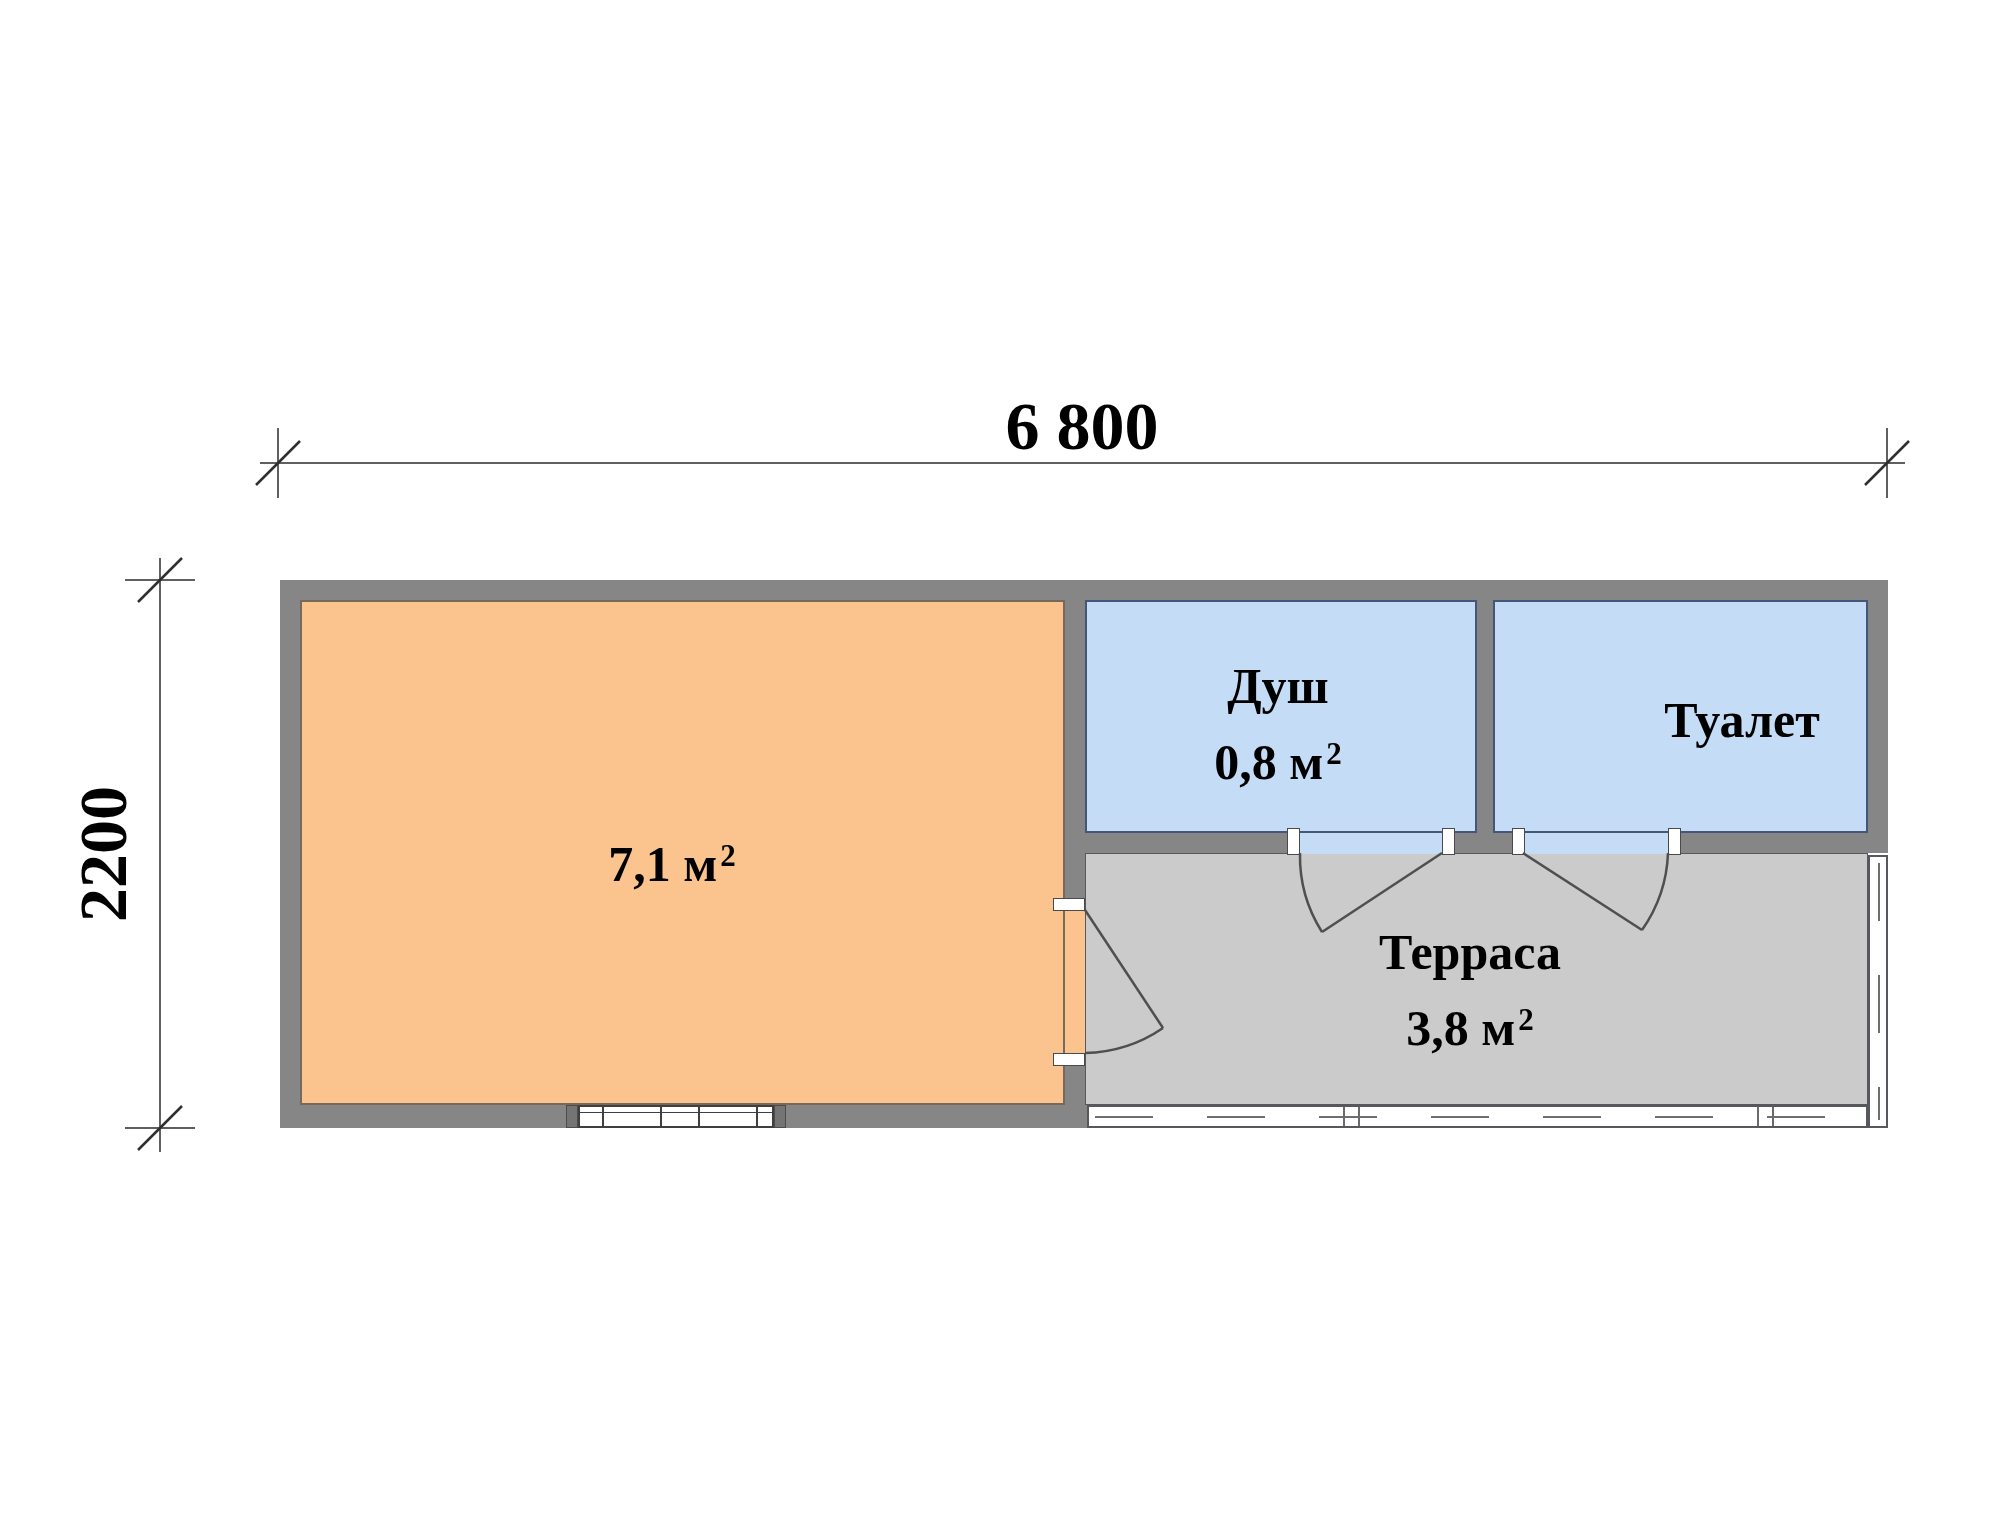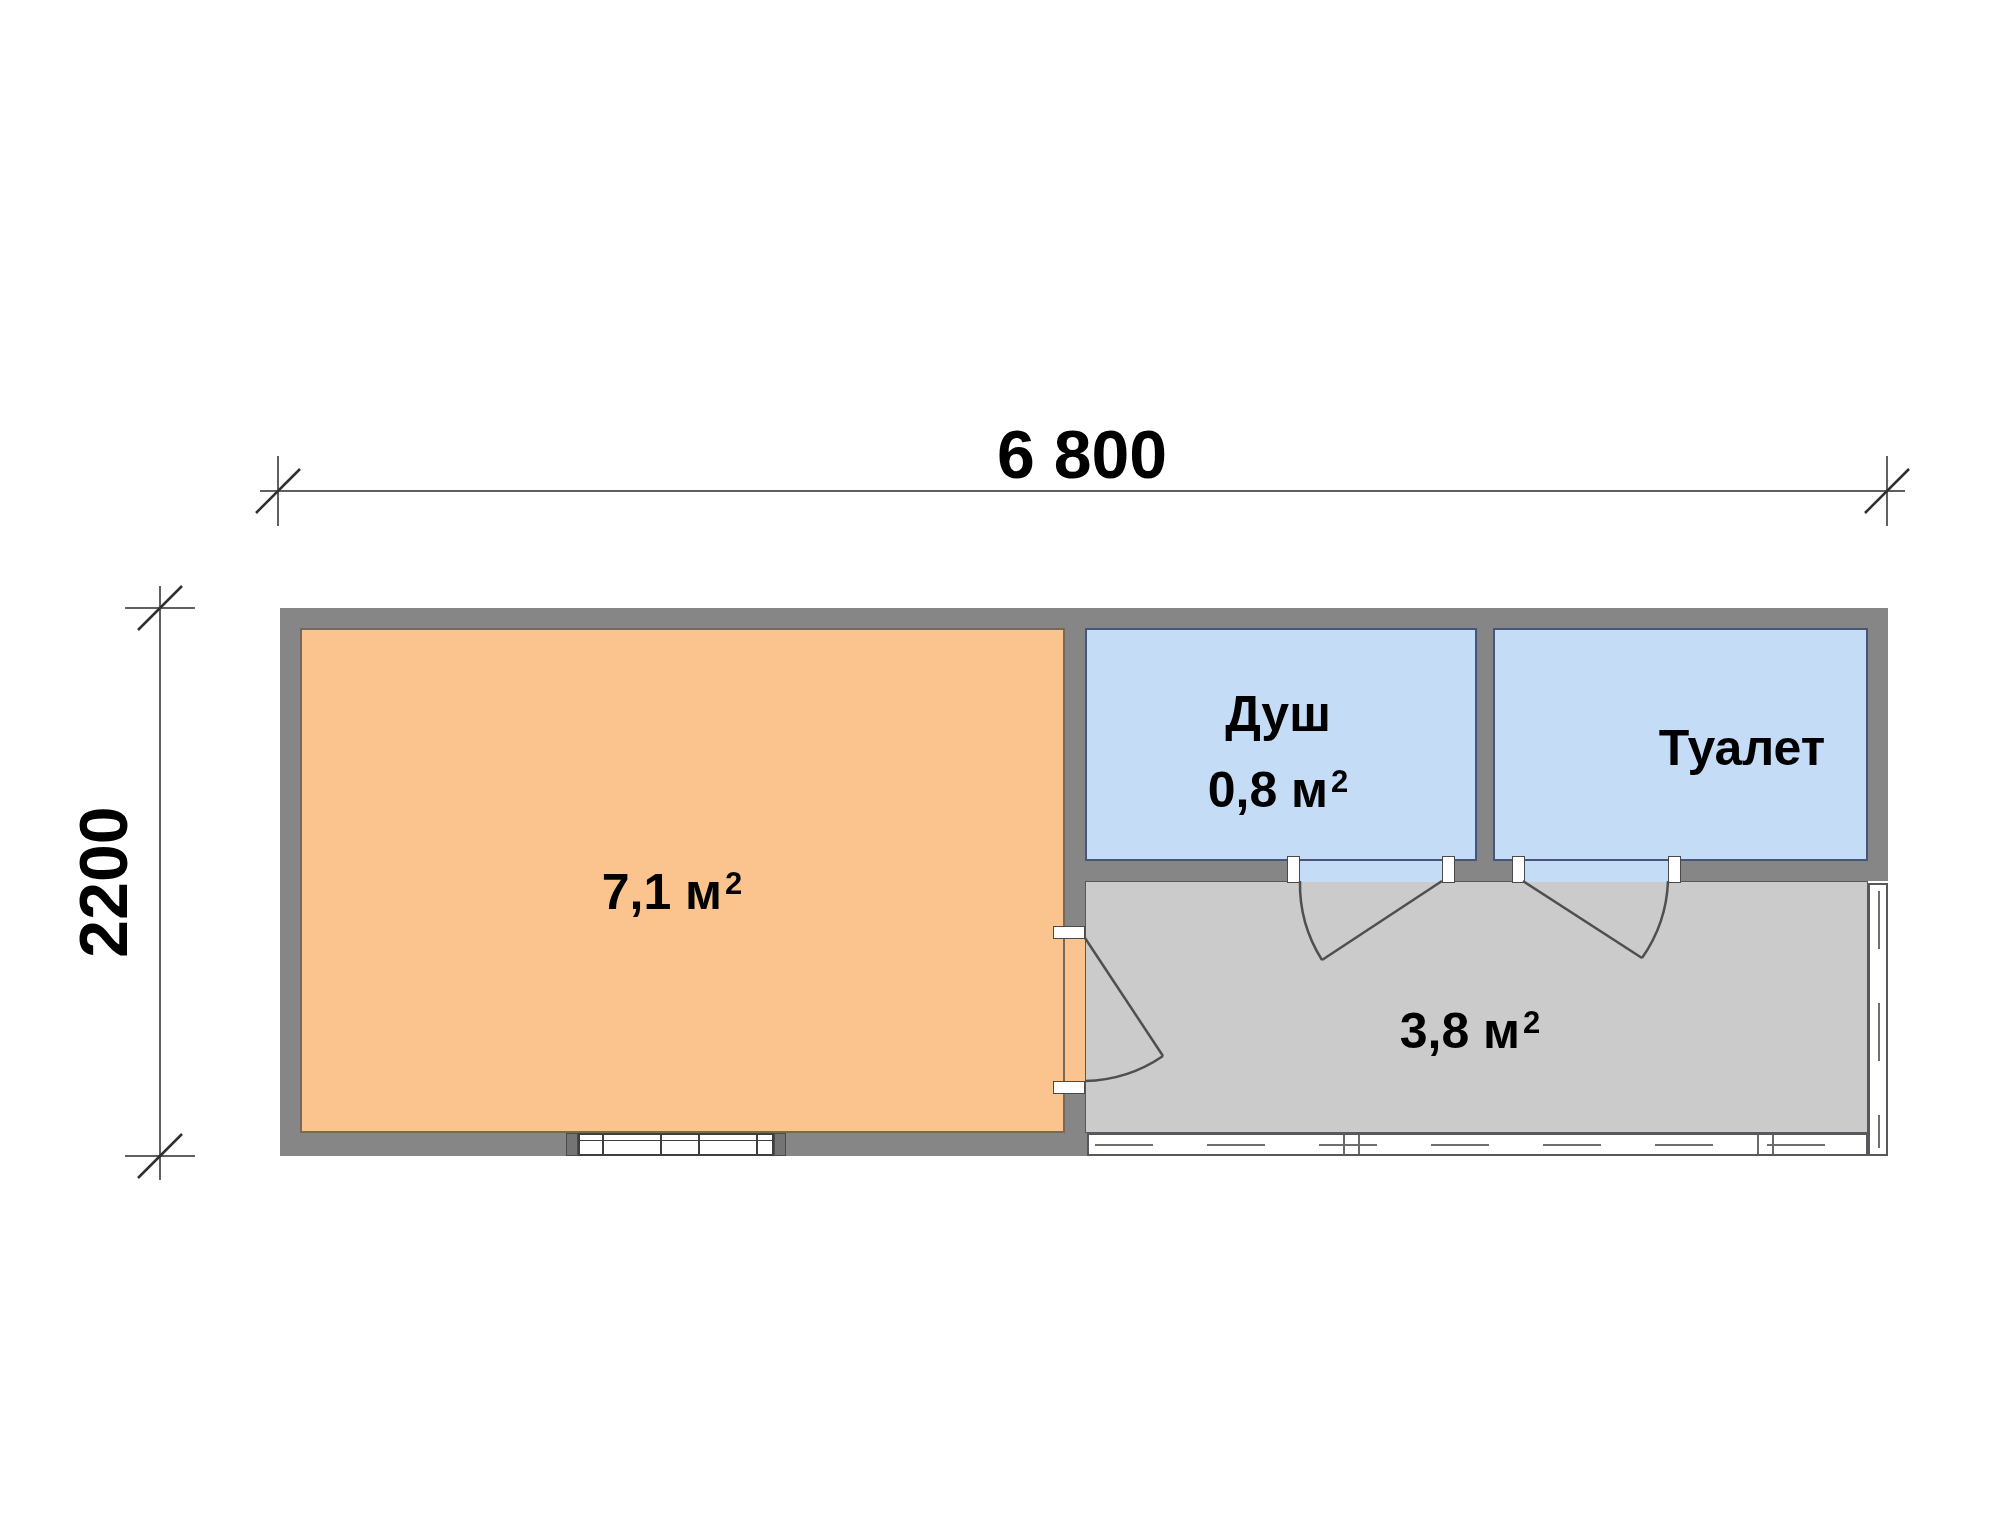--- a/index.html
+++ b/index.html
@@ -4,21 +4,21 @@
 <style>
   :root{
     --wall:#868686; --orange:#FBC48E; --blue:#C5DCF7; --terrace:#CBCBCB;
     --outline-orange:#77685C; --outline-blue:#46567B; --outline-terrace:#56585E;
     --dim:#606060; --slash:#2F2F2F; --door:#4F4F4F; --jamb:#FFFFFF;
     --cap:#747474; --cap-border:#4C4C4C; --text:#000000; --rail-dash:#6E6E6E;
   }
   html,body{margin:0;padding:0;background:#fff;}
   #canvas{
     position:relative;width:2000px;height:1233px;background:#fff;overflow:hidden;
-    font-family:Liberation Sans, sans-serif;color:var(--text);margin-top:28px;
+    font-family:Liberation Serif, serif;color:var(--text);
   }
   
   .wall{position:absolute;background:var(--wall);}
   
   .room{position:absolute;box-sizing:border-box;}
   #room-komnata{left:300px;top:600px;width:765px;height:505px;background:var(--orange);border:2px solid var(--outline-orange);}
   #room-dush{left:1085px;top:600px;width:392px;height:233px;background:var(--blue);border:2px solid var(--outline-blue);}
   #room-tualet{left:1493px;top:600px;width:375px;height:233px;background:var(--blue);border:2px solid var(--outline-blue);}
   #room-terrasa{left:1085px;top:853px;width:783px;height:252px;background:var(--terrace);border:1px solid var(--outline-terrace);}
   
@@ -142,16 +142,17 @@
     <div class="area"><span>7,1 м</span><span class="sup">2</span></div>
   </div>
   <div class="room-label" id="lbl-dush">
     <div class="name">Душ</div>
     <div class="area"><span>0,8 м</span><span class="sup">2</span></div>
   </div>
   <div class="room-label" id="lbl-tualet">
     <div class="name">Туалет</div>
   </div>
   <div class="room-label" id="lbl-terrasa">
+    <div class="name">Терраса</div>
     <div class="area"><span>3,8 м</span><span class="sup">2</span></div>
   </div>
 
 </div>
 
 </body></html>

